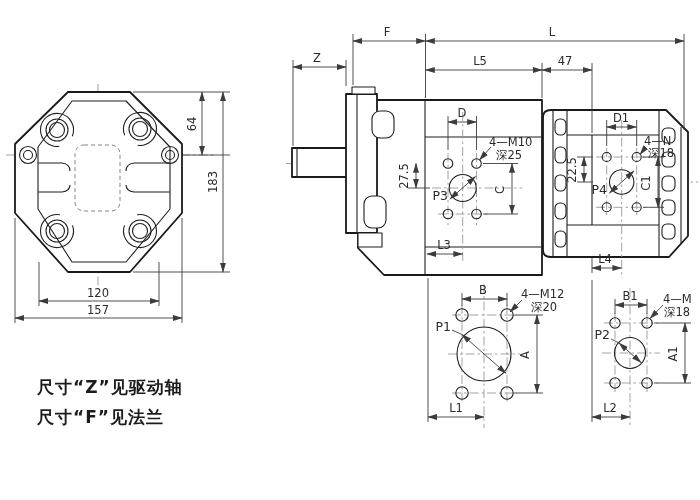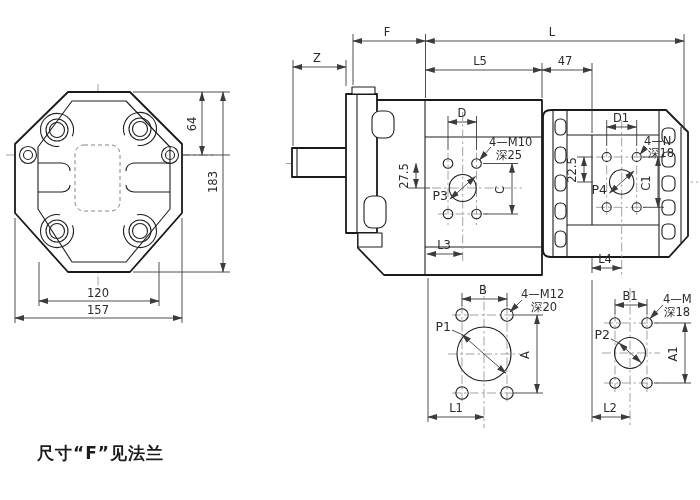--- a/index.html
+++ b/index.html
@@ -293,14 +293,15 @@
     <line class="thin" x1="654" y1="323" x2="691" y2="323"></line>
     <line class="thin" x1="654" y1="383" x2="691" y2="383"></line>
     <line class="dim" x1="685" y1="323" x2="685" y2="383" marker-start="url(#arr)" marker-end="url(#arr)"></line>
     <text transform="rotate(-90 677 354)" x="677" y="354" text-anchor="middle">A1</text>
 
     <line class="dim" x1="592" y1="417" x2="630" y2="417" marker-start="url(#arr)" marker-end="url(#arr)"></line>
     <text x="610" y="412" text-anchor="middle">L2</text>
   </g>
 </svg>
 
-<div class="note" style="top:406px;margin-top:36px;">尺寸“F”见法兰</div>
+<div class="note" style="top:376px;">尺寸“Z”见驱动轴</div>
+<div class="note" style="top:406px;">尺寸“F”见法兰</div>
 </div>
 
 </body></html>

